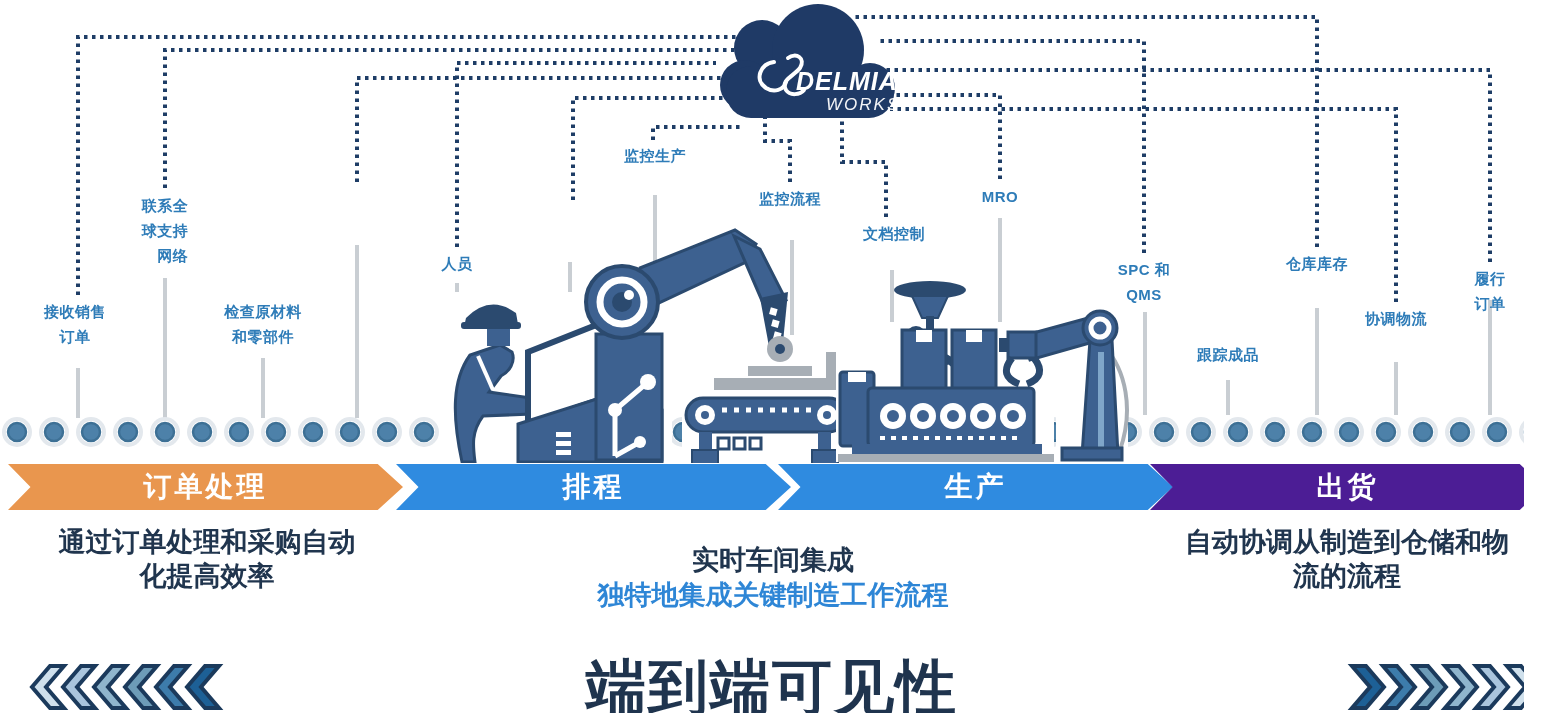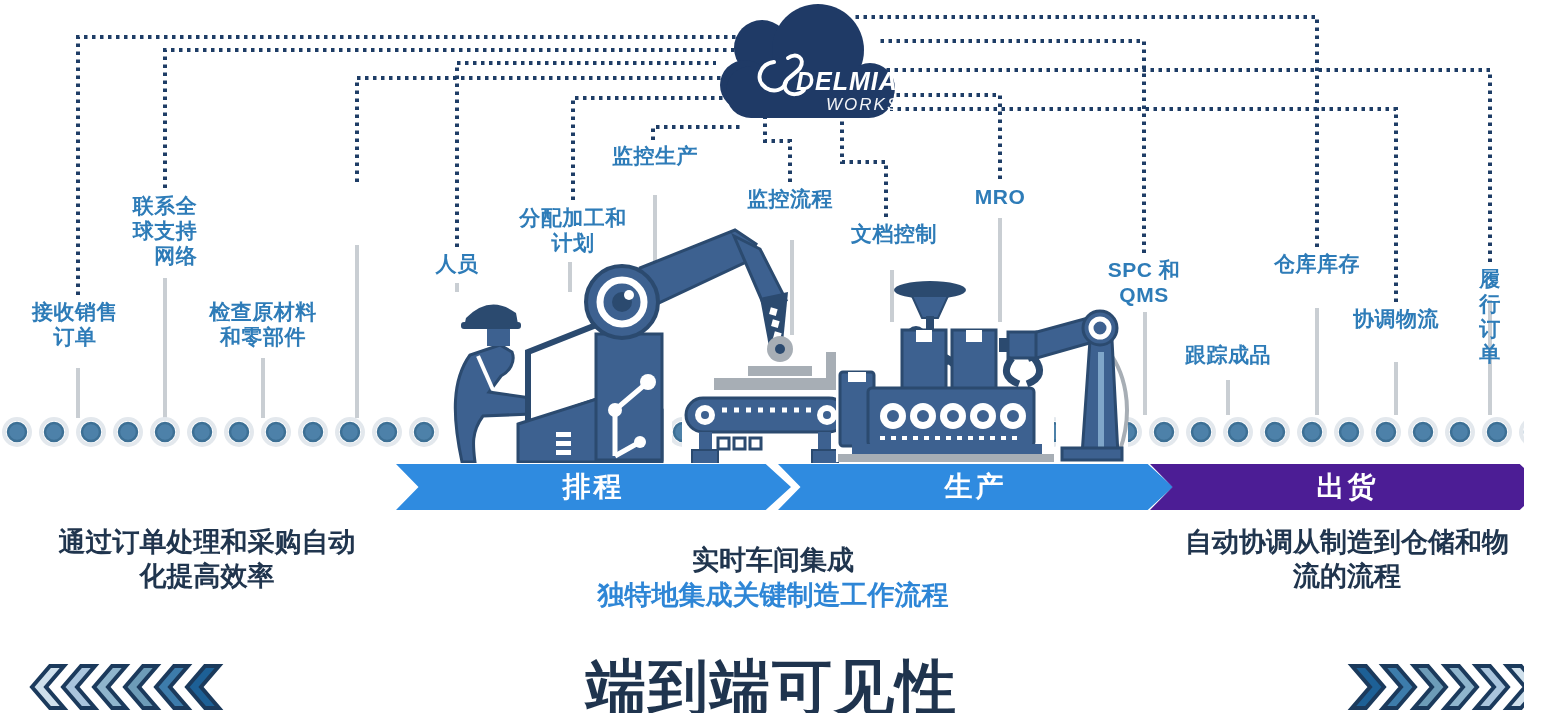--- a/index.html
+++ b/index.html
@@ -2,21 +2,21 @@
 <html><head>
 <meta charset="utf-8">
 <style>
   html,body{margin:0;padding:0;background:#fff;}
   .canvas{position:relative;width:1524px;height:713px;background:#ffffff;overflow:hidden;
           font-family:"Liberation Sans","DejaVu Sans",sans-serif;}
   svg{display:block;}
   .layer{position:absolute;left:0;top:0;}
   
   .callout{position:absolute;transform:translateX(-50%);text-align:center;
-           color:#2e7cb8;font-weight:bold;font-size:21px;line-height:25px;
+           color:#2e7cb8;font-weight:bold;font-size:15px;line-height:25px;
            white-space:pre-line;letter-spacing:0.5px;}
   .c1{left:75px;top:299px;}  .c2{left:165px;top:193px;text-align:right;}  .c3{left:263px;top:299px;}
   .c4{left:357px;top:186px;} .c5{left:457px;top:251px;}  .c6{left:573px;top:205px;}
   .c7{left:655px;top:143px;} .c8{left:790px;top:186px;}  .c9{left:894px;top:221px;}
   .c10{left:1000px;top:184px;} .c11{left:1144px;top:257px;} .c12{left:1228px;top:342px;}
   .c13{left:1317px;top:251px;} .c14{left:1396px;top:306px;} .c15{left:1490px;top:266px;}
   
   .stage{position:absolute;top:464px;height:46px;width:395px;
          clip-path:polygon(0 0,93.6% 0,100% 50%,93.6% 100%,0 100%,5.7% 50%);
          display:flex;align-items:center;justify-content:center;}
@@ -345,33 +345,34 @@
   </svg>
 
   <div class="callout c1">接收销售
 订单</div>
   <div class="callout c2">联系全
 球支持
 网络</div>
   <div class="callout c3">检查原材料
 和零部件</div>
   <div class="callout c5">人员</div>
-  <div class="callout c6">分配加工和
-计划</div>
   <div class="callout c7">监控生产</div>
   <div class="callout c8">监控流程</div>
   <div class="callout c9">文档控制</div>
   <div class="callout c10">MRO</div>
   <div class="callout c11">SPC 和
 QMS</div>
   <div class="callout c12">跟踪成品</div>
   <div class="callout c13">仓库库存</div>
   <div class="callout c14">协调物流</div>
   <div class="callout c15">履行订单</div>
 
+  <div class="stage s1" style="background: rgb(233, 150, 78);">
+    <span>订单处理</span>
+    </div>
   <div class="stage s2" style="background: rgb(47, 139, 224);">
     <span>排程</span>
     </div>
   <div class="stage s3" style="background: rgb(47, 139, 224);">
     <span>生产</span>
     </div>
   <div class="stage s4" style="background: #4c1d95;">
     <span>出货</span>
     </div>
 

